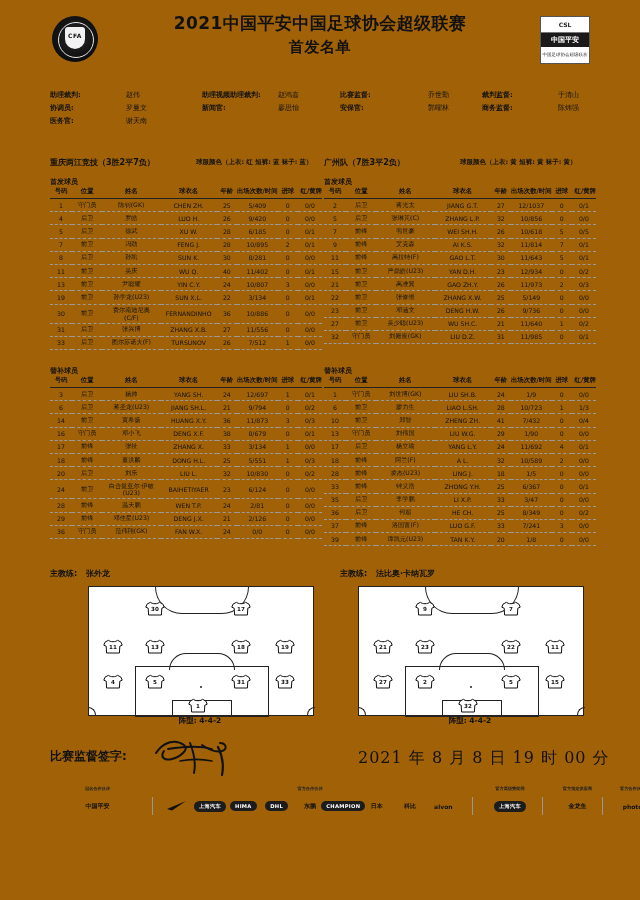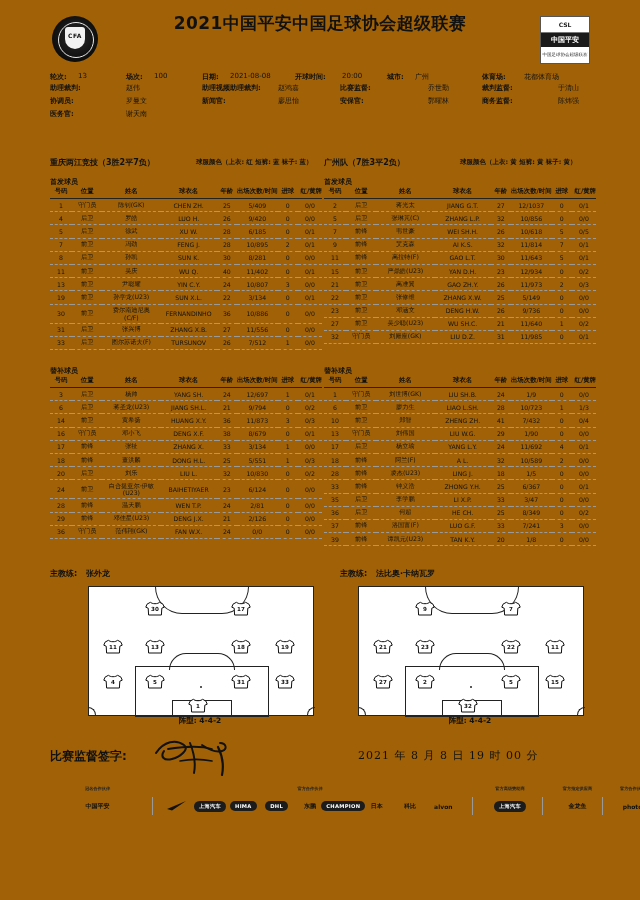--- a/index.html
+++ b/index.html
@@ -75,21 +75,21 @@
   .corner{position:absolute;width:7px;height:7px;border:1.2px solid #222;}
   .shirt{position:absolute;width:20px;height:15px;}
   .shirt svg{display:block;}
   .shirt .n{position:absolute;left:0;top:4.5px;width:20px;text-align:center;font-size:5.6px;
       font-weight:bold;color:#111;}
   .formation{position:absolute;font-size:7.5px;font-weight:bold;text-align:center;width:224px;}
 
   
   .siglabel{position:absolute;font-size:12px;font-weight:bold;}
   .sigmark{position:absolute;left:150px;top:735px;width:110px;height:42px;}
-  .datestamp{position:absolute;font-size:11px;font-family:"DejaVu Serif","Liberation Serif",serif;
+  .datestamp{position:absolute;font-size:16px;font-family:"DejaVu Serif","Liberation Serif",serif;
       letter-spacing:1px;}
 
   
   .footer{position:absolute;left:50px;top:786px;width:545px;height:40px;}
   .ftitle{position:absolute;font-size:4.2px;font-weight:bold;color:#222;text-align:center;white-space:nowrap;}
   .flogo{position:absolute;display:flex;align-items:center;justify-content:center;
       font-size:6px;font-weight:bold;color:#111;white-space:nowrap;}
   .pill{background:#1c1c1c;color:#fff;border-radius:7px;padding:2px 5px;font-size:5.2px;letter-spacing:.3px;}
   .fdiv{position:absolute;width:1px;background:#999;}
   .swoosh svg{display:block;}
@@ -101,47 +101,34 @@
 
   <div class="hdr">
     <div class="crest">
       <div class="c-out"></div>
         <div class="c-in"></div>
         <div class="c-sh"></div>
       <div class="c-tx">CFA</div>
     </div>
     <div class="titleblock">
       <div class="t1">2021中国平安中国足球协会超级联赛</div>
+      <div class="t2">首发名单</div>
     </div>
     <div class="sponsorbadge">
       <div class="sb-r1">CSL</div>
       <div class="sb-r2">中国平安</div>
       <div class="sb-r3">中国足球协会超级联赛</div>
     </div>
   </div>
 
   <div class="info">
 
-    <div class="inforow">
-      <span class="lbl" style="left:0">轮次:</span>
-      <span class="val" style="left:28px">13</span>
-      <span class="lbl" style="left:76px">场次:</span>
-      <span class="val" style="left:104px">100</span>
-      <span class="lbl" style="left:152px">日期:</span>
-      <span class="val" style="left:180px">2021-08-08</span>
-      <span class="lbl" style="left:245px">开球时间:</span>
-      <span class="val" style="left:292px">20:00</span>
-      <span class="lbl" style="left:337px">城市:</span>
-      <span class="val" style="left:365px">广州</span>
-      <span class="lbl" style="left:432px">体育场:</span>
-      <span class="val" style="left:474px">花都体育场</span>
-    </div>
-
-
-    <div class="inforow" style="margin-top:0">
+
+
+    <div class="inforow" style="margin-top:18px">
       <span class="lbl" style="left:0">助理裁判:</span>
       <span class="val" style="left:76px">赵伟</span>
       <span class="lbl" style="left:152px">助理视频助理裁判:</span>
       <span class="val" style="left:228px">赵鸿嘉</span>
       <span class="lbl" style="left:290px">比赛监督:</span>
       <span class="val" style="left:378px">乔世勤</span>
       <span class="lbl" style="left:432px">裁判监督:</span>
       <span class="val" style="left:508px">于清山</span>
     </div>
 

